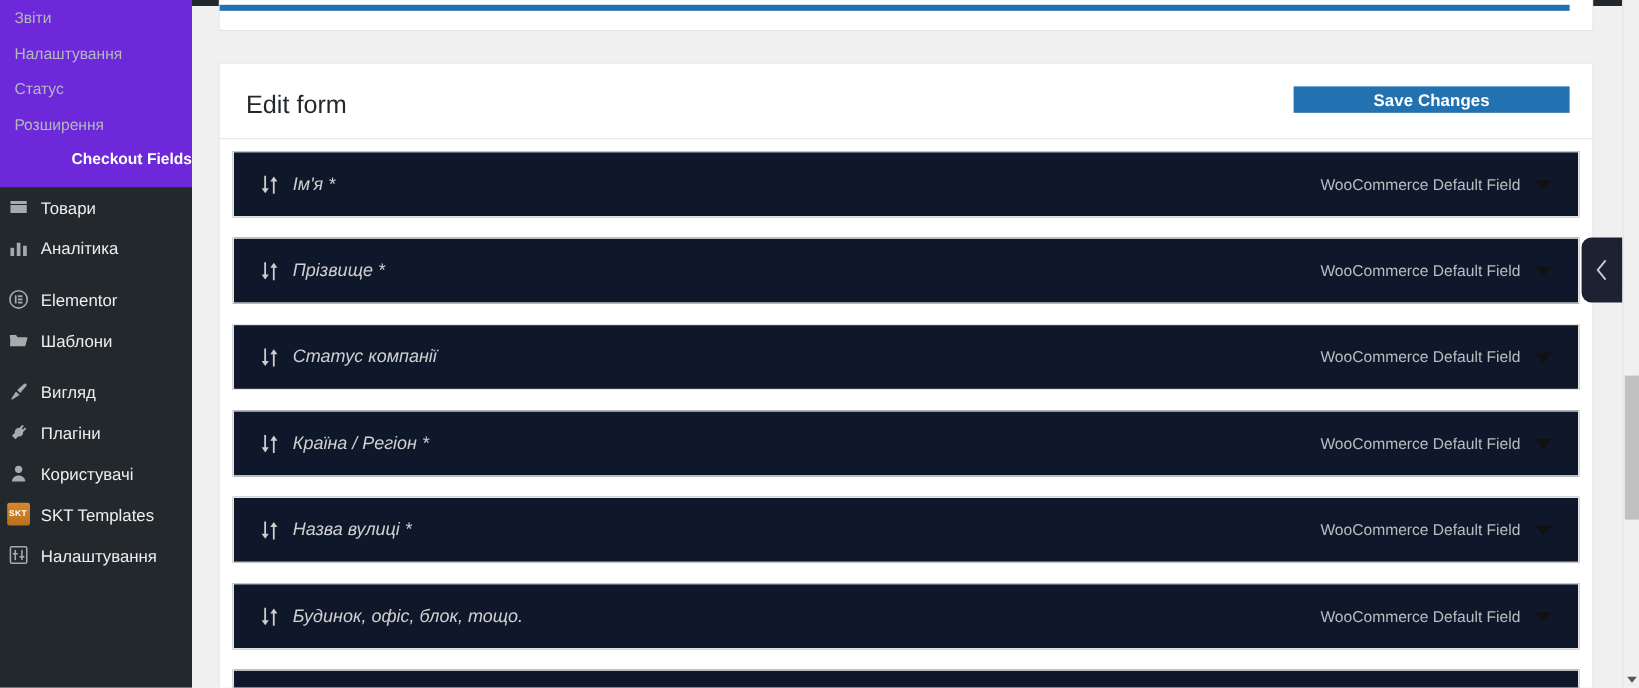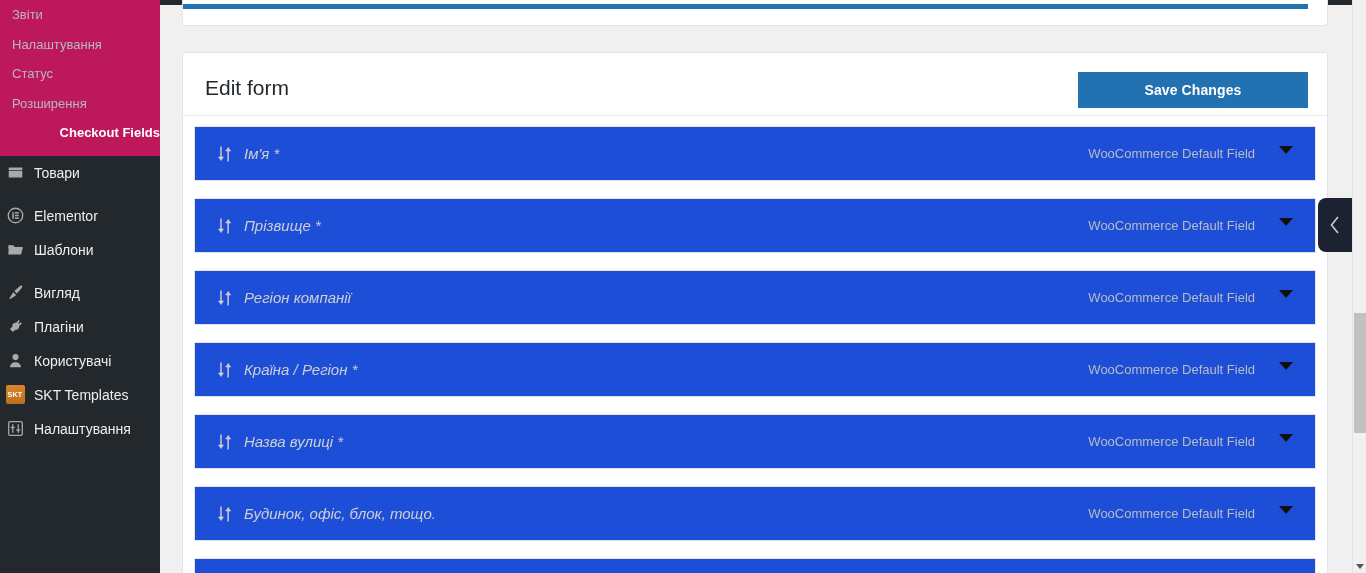--- a/index.html
+++ b/index.html
@@ -14,21 +14,21 @@
   
   #adminmenu {
     position:absolute; left:0; top:0;
     width:160px; height:573px;
     background:#23282d;
     color:#b4b9be;
     font-size:14px;
     z-index:20;
   }
   .submenu-block {
-    background:#be185d;
+    background:#6d28d9;
     padding:0 0 8px 0;
   }
   .submenu-item {
     display:block;
     padding:6px 0 6px 12px;
     font-size:13px;
     color:#b4b9be;
     line-height:1.35;
     white-space:nowrap;
   }
@@ -108,63 +108,63 @@
     position:absolute;
     left:22px; top:24px;
     font-size:21px;
     color:#23282d;
     font-weight:normal;
     line-height:1;
   }
   .save-btn {
     position:absolute;
     right:19px; top:19px;
-    width:230px; height:36px;
+    width:230px; height:22px;
     background:#2271b1;
     color:#fff;
     border:none;
     font-family:"Liberation Sans", sans-serif;
     font-size:14px;
     font-weight:bold;
     cursor:pointer;
     letter-spacing:.1px;
   }
 
   .rows {
     position:relative;
     padding:10px 11px 0 11px;
   }
   .field-row {
     position:relative;
     height:55px;
     margin-bottom:17px;
     border:1px solid #e5e5e5;
-    background:#1d4ed8;
+    background:#0f172a;
     display:flex;
     align-items:center;
   }
   .drag-handle {
     margin-left:19px;
     width:22px; height:20px;
     flex:0 0 22px;
     display:flex; align-items:center; justify-content:center;
     cursor:move;
   }
   .field-label {
     margin-left:8px;
     font-size:15px;
     font-style:italic;
     color:#cfcfcf;
     white-space:nowrap;
   }
   .row-right {
     margin-left:auto;
     display:flex;
-    align-items:flex-start;
-    gap:24px;
+    align-items:center;
+    gap:12px;
     padding-right:22px;
   }
   .field-type {
     font-size:13px;
     color:#b9bcc0;
     white-space:nowrap;
   }
   .caret {
     width:0;height:0;
     border-left:7px solid transparent;
@@ -230,20 +230,30 @@
 
   <div class="menu-item">
     <span class="menu-ico">
       <svg width="17" height="17" viewBox="0 0 20 20" fill="#a7aaad">
           <path d="M2 4h16v3H2V4zm0 4h16v8H2V8zm3 2h10v1.5H5V10z"></path>
         </svg>
     </span>
     <span>Товари</span>
   </div>
 
+  <div class="menu-item">
+    <span class="menu-ico">
+      <svg width="17" height="17" viewBox="0 0 20 20" fill="#a7aaad">
+          <rect x="2" y="10" width="3.6" height="8"></rect>
+          <rect x="8.2" y="5" width="3.6" height="13"></rect>
+          <rect x="14.4" y="8" width="3.6" height="10"></rect>
+        </svg>
+    </span>
+    <span>Аналітика</span>
+  </div>
 
 
   <div class="menu-sep"></div>
 
   <div class="menu-item">
     <span class="menu-ico">
       <svg width="17" height="17" viewBox="0 0 20 20">
           <circle cx="10" cy="10" r="8.5" fill="none" stroke="#a7aaad" stroke-width="1.6"></circle>
           <rect x="6.3" y="6" width="1.7" height="8" fill="#a7aaad"></rect>
           <rect x="9.3" y="6" width="4.5" height="1.8" fill="#a7aaad"></rect>
@@ -366,21 +376,21 @@
 
       <div class="field-row">
         <span class="drag-handle">
           <svg width="20" height="18" viewBox="0 0 20 18" fill="#cdcdcd">
               <path d="M5.2 1.5h1.5v11h-1.5z"></path>
               <path d="M6 16l-3-4.2h6z"></path>
               <path d="M12.4 5.5h1.5v11h-1.5z"></path>
               <path d="M13.2 2l3 4.2h-6z"></path>
             </svg>
         </span>
-        <span class="field-label">Регіон компанії</span>
+        <span class="field-label">Статус компанії</span>
         <span class="row-right">
           <span class="field-type">WooCommerce Default Field</span>
           <span class="caret"></span>
         </span>
       </div>
 
       <div class="field-row">
         <span class="drag-handle">
           <svg width="20" height="18" viewBox="0 0 20 18" fill="#cdcdcd">
               <path d="M5.2 1.5h1.5v11h-1.5z"></path>

